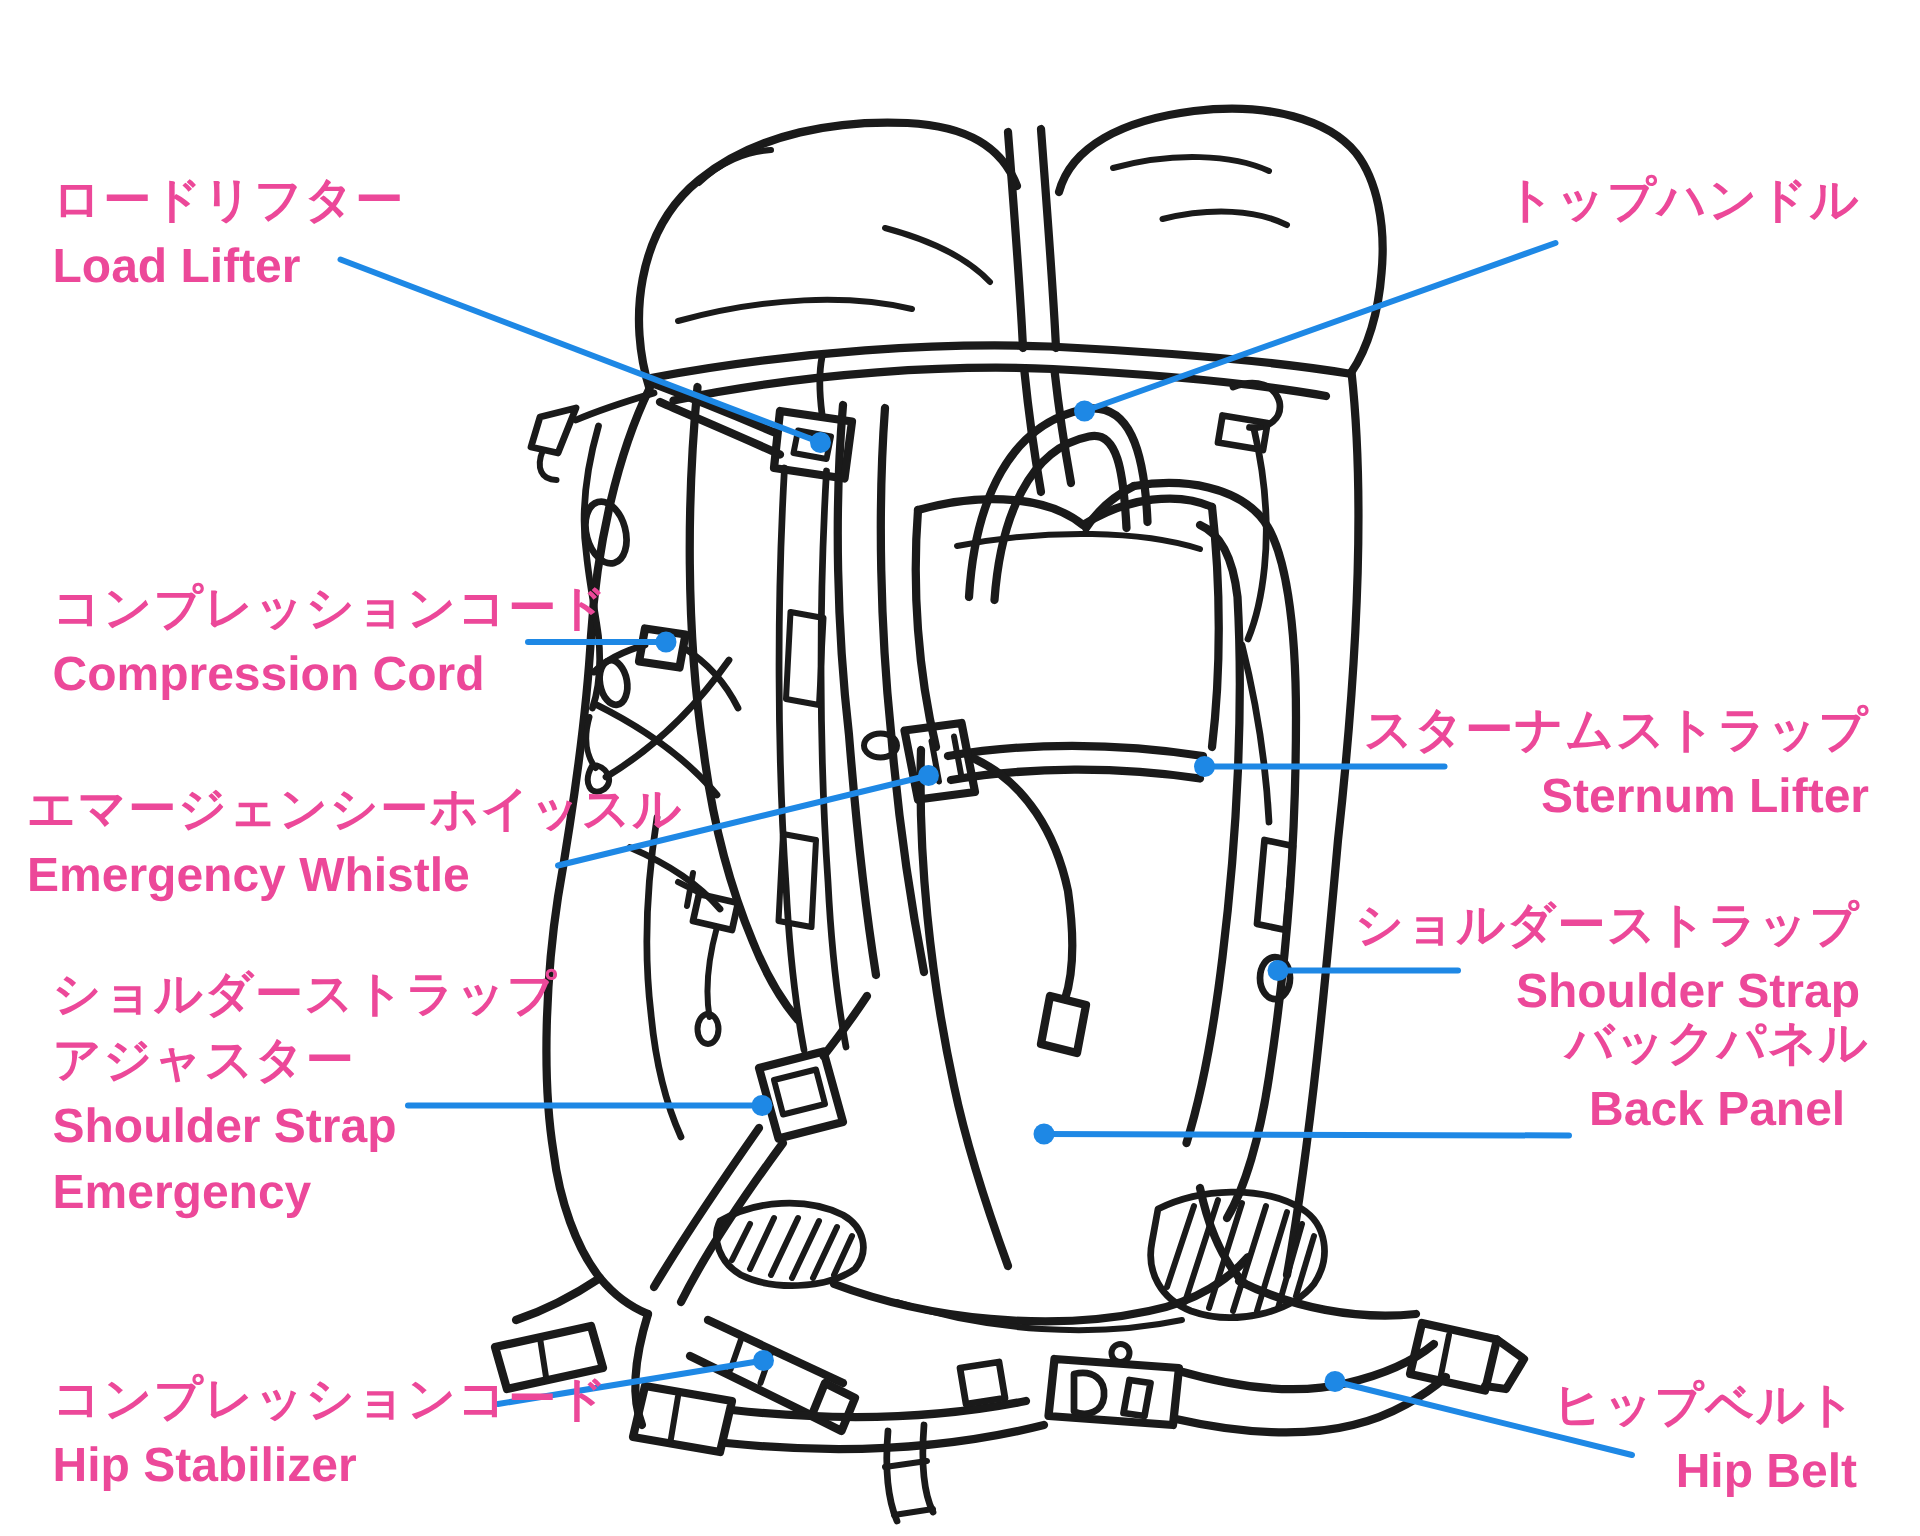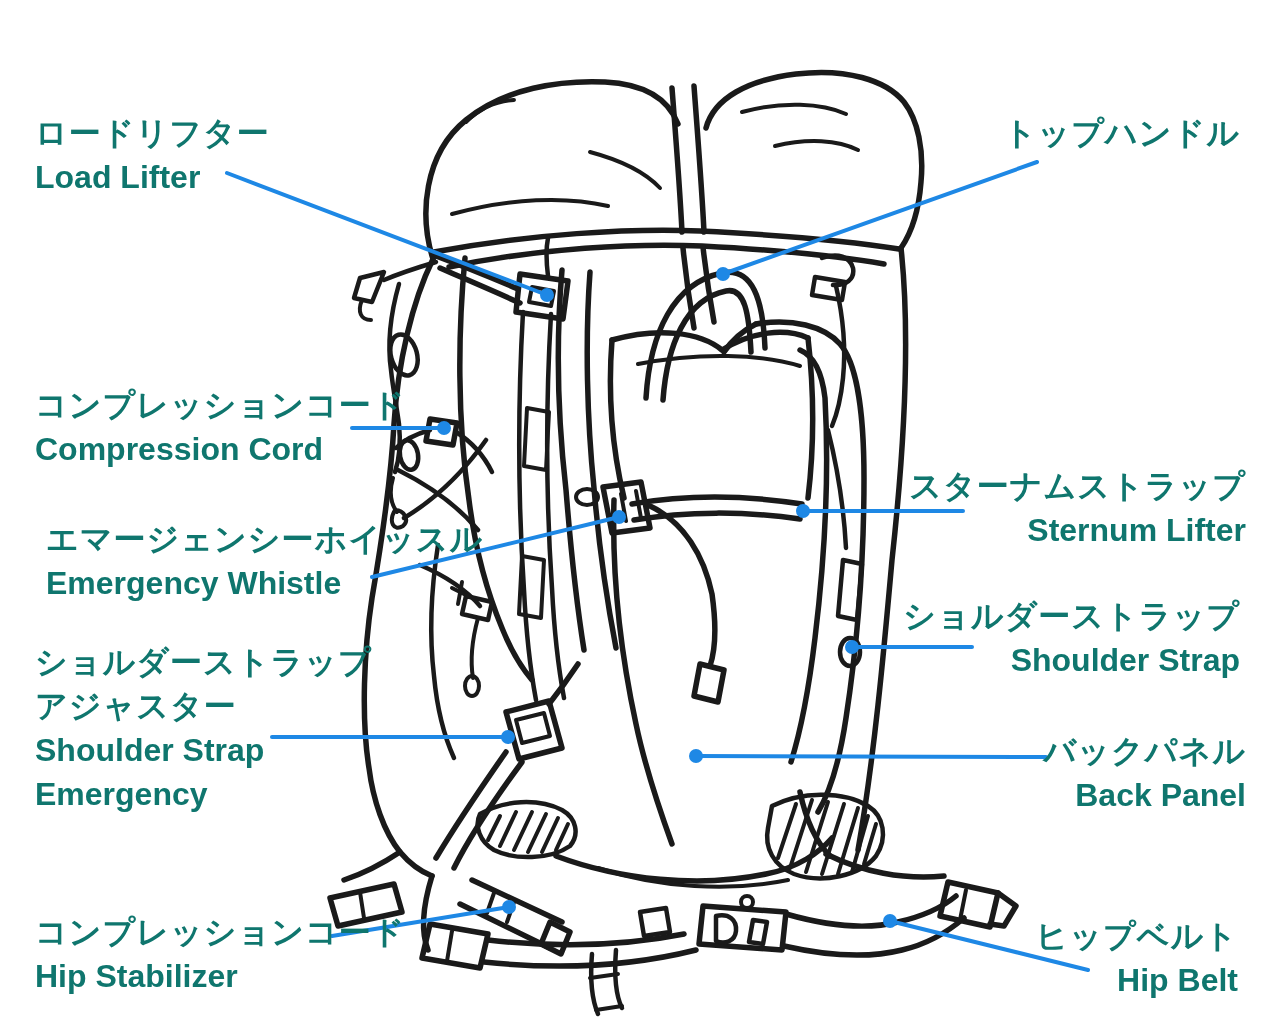--- a/index.html
+++ b/index.html
@@ -1,20 +1,20 @@
 <!DOCTYPE html>
 <html><head>
 <meta charset="utf-8">
 <style>
   html,body{margin:0;padding:0;background:#ffffff;}
   body{width:1280px;height:1024px;position:relative;overflow:hidden;
        font-family:"Liberation Sans","DejaVu Sans",sans-serif;}
   .stage{position:absolute;left:0;top:0;width:1280px;height:1024px;}
   svg.art{position:absolute;left:0;top:0;}
-  .label{position:absolute;font-weight:bold;color:#0f766e;font-size:32px;
+  .label{position:absolute;font-weight:bold;color:#ec4899;font-size:32px;
          line-height:44px;white-space:nowrap;}
   .label.right{text-align:right;}
   .label .jp{letter-spacing:1px;}
   .label div{height:44px;}
 </style>
 </head>
 <body>
 
 <div class="stage">
 
@@ -197,21 +197,21 @@
 
   <div class="label right" style="right:40px;top:111px;">
     <div class="jp">トップハンドル</div>
   </div>
 
   <div class="label" style="left:35px;top:383px;">
     <div class="jp">コンプレッションコード</div>
     <div class="en">Compression Cord</div>
   </div>
 
-  <div class="label" style="left:46px;top:517px;">
+  <div class="label" style="left:18px;top:517px;">
     <div class="jp">エマージェンシーホイッスル</div>
     <div class="en">Emergency Whistle</div>
   </div>
 
   <div class="label" style="left:35px;top:640px;">
     <div class="jp">ショルダーストラップ</div>
     <div class="jp">アジャスター</div>
     <div class="en">Shoulder Strap</div>
     <div class="en">Emergency</div>
   </div>
@@ -219,21 +219,21 @@
   <div class="label right" style="right:34px;top:464px;margin-left:45px;">
     <div class="jp">スターナムストラップ</div>
     <div class="en">Sternum Lifter</div>
   </div>
 
   <div class="label right" style="right:40px;top:594px;">
     <div class="jp">ショルダーストラップ</div>
     <div class="en">Shoulder Strap</div>
   </div>
 
-  <div class="label right" style="right:34px;top:729px;">
+  <div class="label right" style="right:34px;top:673px;text-align:center;">
     <div class="jp">バックパネル</div>
     <div class="en">Back Panel</div>
   </div>
 
   <div class="label" style="left:35px;top:910px;">
     <div class="jp">コンプレッションコード</div>
     <div class="en">Hip Stabilizer</div>
   </div>
 
   <div class="label right" style="right:42px;top:914px;">

